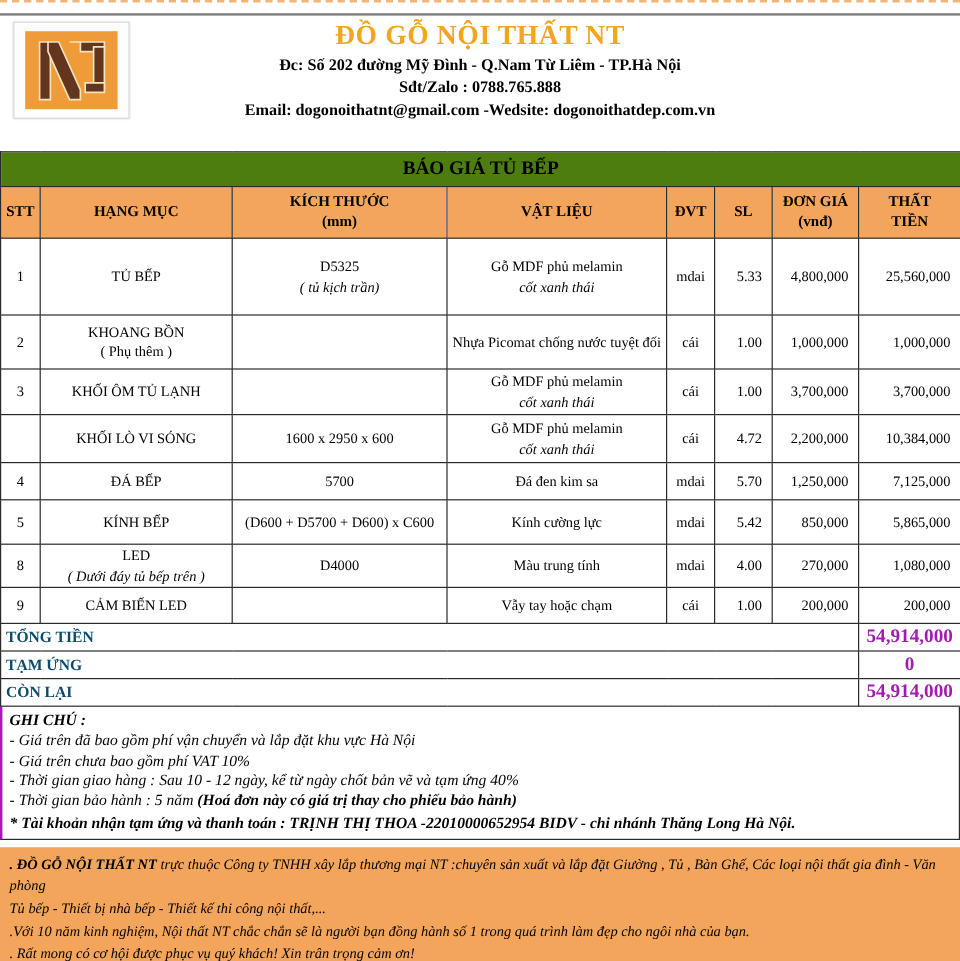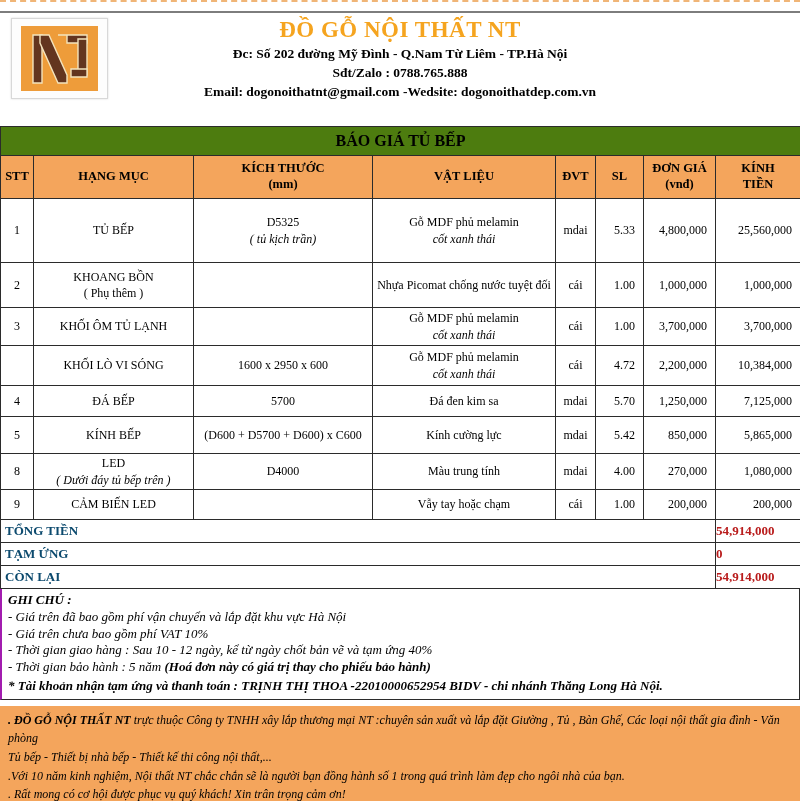--- a/index.html
+++ b/index.html
@@ -41,21 +41,21 @@
     background:#f4a55c; font-weight:bold; font-size:12.5px; height:43px;
     text-align:center; vertical-align:middle; line-height:1.25;
   }
   td.c { text-align:center; vertical-align:middle; font-size:12px; line-height:1.35; }
   td.num { text-align:right; vertical-align:middle; font-size:12px; padding-right:8px; }
   .sub-italic { font-style:italic; }
   tr.h1{height:64px} tr.h2{height:45px} tr.h3{height:38px} tr.h4{height:40px}
   tr.h5{height:31px} tr.h6{height:37px} tr.h7{height:36px} tr.h8{height:30px}
   tr.total-row { height:23px; }
   tr.total-row td.lbl { color:#0c4a6e; font-weight:bold; font-size:13px; padding-left:4px; }
-  tr.total-row td.val { color:#b91c1c; font-weight:bold; font-size:13px; vertical-align:middle; }
+  tr.total-row td.val { color:#a21caf; font-weight:bold; font-size:16px; text-align:center; vertical-align:middle; }
 
   
   .notes {
     width:800px; border-left:2px solid #a21caf; border-right:1px solid #2b2b2b; border-bottom:1px solid #2b2b2b;
     padding:3px 6px 4px 6px; font-style:italic; font-size:13px; line-height:16.8px;
   }
   .notes .title { font-weight:bold; }
   .notes .bank { font-weight:bold; padding-top:2px; }
   .notes .bold-part { font-weight:bold; }
 
@@ -132,21 +132,21 @@
             <div>ĐVT</div>
           </th>
       <th>
             <div>SL</div>
           </th>
       <th>
             <div>ĐƠN GIÁ</div>
             <div>(vnđ)</div>
           </th>
       <th>
-            <div>KÍNH</div>
+            <div>THẤT</div>
             <div>TIỀN</div>
           </th>
     </tr>
 
     <tr class="h1">
       <td class="c">1</td>
       <td class="c">
             <div>TỦ BẾP</div>
           </td>
       <td class="c">

